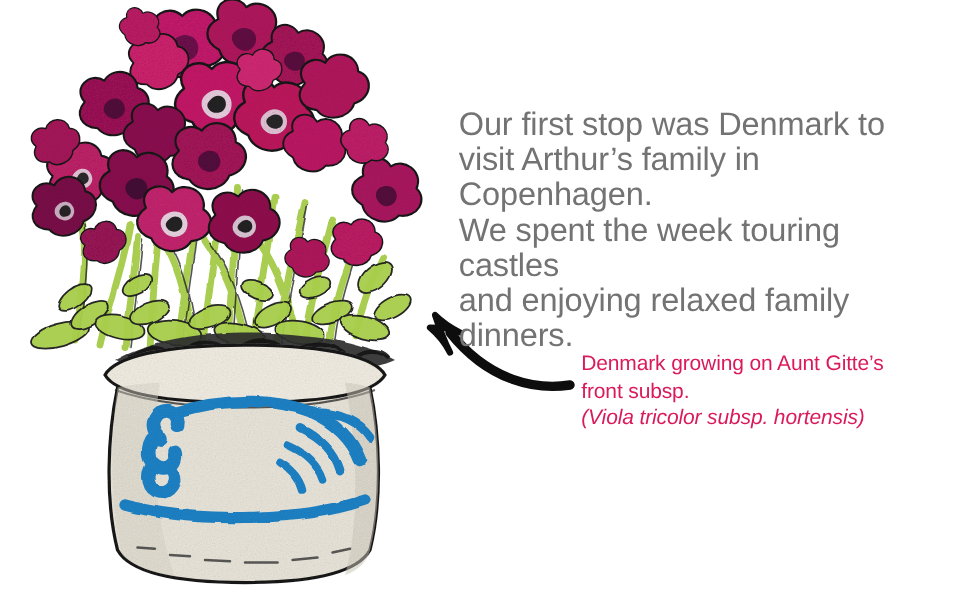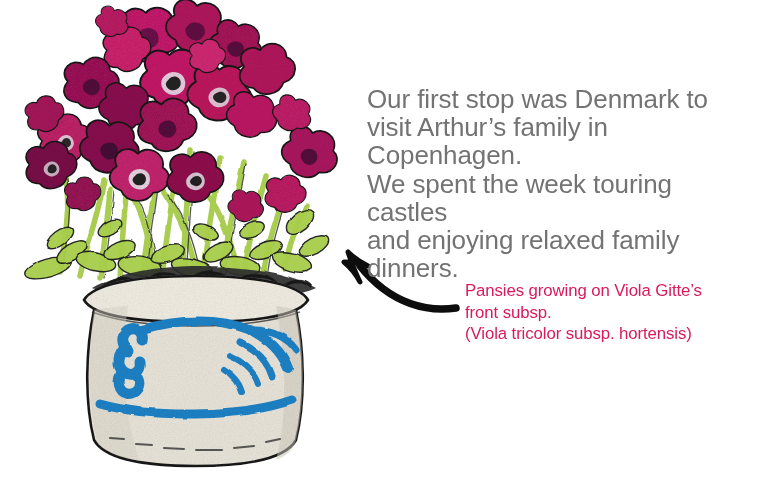--- a/index.html
+++ b/index.html
@@ -51,20 +51,21 @@
     top: 280px;
     width: 300px;
     color: #DA1A5B;
     font-size: 16.8px;
     line-height: 21.5px;
     letter-spacing: -0.1px;
   }
   #caption .cap-line { display: block; }
   #caption .cap-latin {
     display: block;
+    font-style: italic;
   }
 
   #arrow {
     position: absolute;
     left: 330px;
     top: 240px;
     width: 140px;
     height: 90px;
   }
 </style>
@@ -361,18 +362,18 @@
     <path d="M18 12 C 22 24, 26 34, 30 42 C 26 34, 20 27, 14 22
              C 22 22, 30 22, 38 26 C 30 22, 23 17, 18 12 Z" fill="#0d0d0d" stroke="#0d0d0d" stroke-width="5" stroke-linejoin="round"></path>
   </svg>
 
   <div id="body-text">Our first stop was Denmark to
 visit Arthur’s family in Copenhagen.
 We spent the week touring castles
 and enjoying relaxed family dinners.</div>
 
   <div id="caption">
-    <span class="cap-line">Pansies growing on Viola Gitte’s</span>
+    <span class="cap-line">Denmark growing on Aunt Gitte’s</span>
     <span class="cap-line">front subsp.</span>
     <span class="cap-latin">(Viola tricolor subsp. hortensis)</span>
   </div>
 
 </div>
 
 </body></html>

